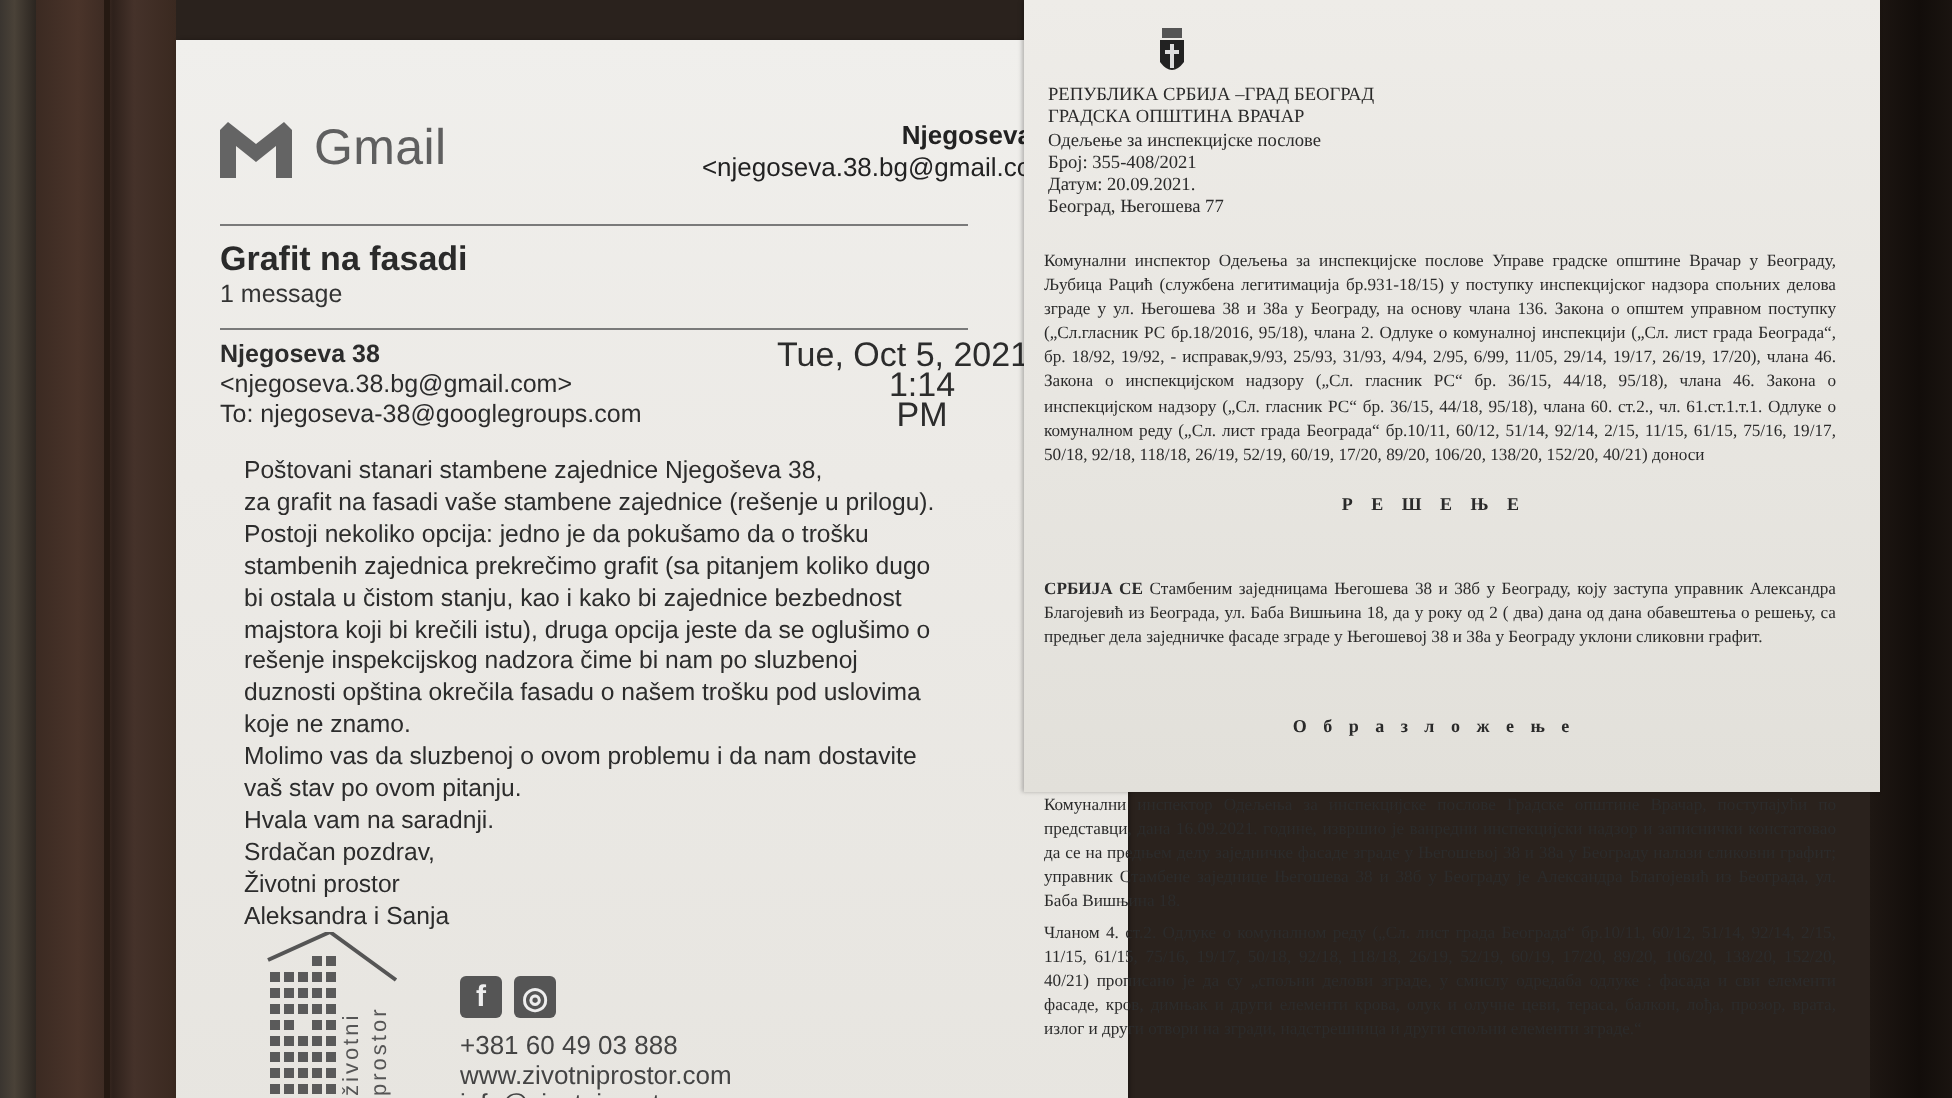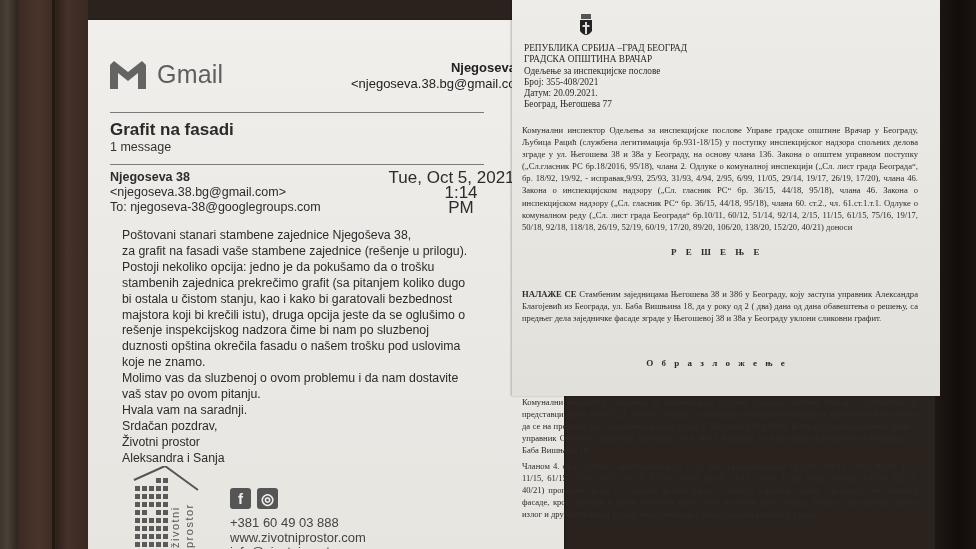--- a/index.html
+++ b/index.html
@@ -95,21 +95,21 @@
   </div>
   <div class="date">
     <div>Tue, Oct 5, 2021 at 1:14</div>
     <div>PM</div>
   </div>
   <div class="body-text">
     <p>Poštovani stanari stambene zajednice Njegoševa 38,</p>
     <p>za grafit na fasadi vaše stambene zajednice (rešenje u prilogu).</p>
     <p>Postoji nekoliko opcija: jedno je da pokušamo da o trošku</p>
     <p>stambenih zajednica prekrečimo grafit (sa pitanjem koliko dugo</p>
-    <p>bi ostala u čistom stanju, kao i kako bi garatovali bezbednost</p>
+    <p>bi ostala u čistom stanju, kao i kako bi zajednice bezbednost</p>
     <p>majstora koji bi krečili istu), druga opcija jeste da se oglušimo o</p>
     <p>rešenje inspekcijskog nadzora čime bi nam po sluzbenoj</p>
     <p>duznosti opština okrečila fasadu o našem trošku pod uslovima</p>
     <p>koje ne znamo.</p>
     <p>Molimo vas da sluzbenoj o ovom problemu i da nam dostavite</p>
     <p>vaš stav po ovom pitanju.</p>
     <p>Hvala vam na saradnji.</p>
     <p>Srdačan pozdrav,</p>
     <p>Životni prostor</p>
     <p>Aleksandra i Sanja</p>
@@ -186,17 +186,17 @@
   <div class="doc-header">
     <div>РЕПУБЛИКА СРБИЈА –ГРАД БЕОГРАД</div>
     <div>ГРАДСКА ОПШТИНА ВРАЧАР</div>
     <div>Одељење за инспекцијске послове</div>
     <div>Број: 355-408/2021</div>
     <div>Датум: 20.09.2021.</div>
     <div>Београд, Његошева 77</div>
   </div>
   <div class="para" style="top:124px">Комунални инспектор Одељења за инспекцијске послове Управе градске општине Врачар у Београду, Љубица Рацић (службена легитимација бр.931-18/15) у поступку инспекцијског надзора спољних делова зграде у ул. Његошева 38 и 38а у Београду, на основу члана 136. Закона о општем управном поступку („Сл.гласник РС бр.18/2016, 95/18), члана 2. Одлуке о комуналној инспекцији („Сл. лист града Београда“, бр. 18/92, 19/92, - исправак,9/93, 25/93, 31/93, 4/94, 2/95, 6/99, 11/05, 29/14, 19/17, 26/19, 17/20), члана 46. Закона о инспекцијском надзору („Сл. гласник РС“ бр. 36/15, 44/18, 95/18), члана 46. Закона о инспекцијском надзору („Сл. гласник РС“ бр. 36/15, 44/18, 95/18), члана 60. ст.2., чл. 61.ст.1.т.1. Одлуке о комуналном реду („Сл. лист града Београда“ бр.10/11, 60/12, 51/14, 92/14, 2/15, 11/15, 61/15, 75/16, 19/17, 50/18, 92/18, 118/18, 26/19, 52/19, 60/19, 17/20, 89/20, 106/20, 138/20, 152/20, 40/21) доноси</div>
   <div class="heading-center" style="top:247px">Р Е Ш Е Њ Е</div>
-  <div class="para" style="top:288px"><b>НАЛАЖЕ СЕ</b><span> Стамбеним заједницама Његошева 38 и 38б у Београду, коју заступа управник Александра Благојевић из Београда, ул. Баба Вишњина 18, да у року од 2 ( два) дана од дана обавештења о решењу, са предњег дела заједничке фасаде зграде у Његошевој 38 и 38а у Београду уклони сликовни графит.</span></div>
+  <div class="para" style="top:288px"><b>СРБИЈА СЕ</b><span> Стамбеним заједницама Његошева 38 и 38б у Београду, коју заступа управник Александра Благојевић из Београда, ул. Баба Вишњина 18, да у року од 2 ( два) дана од дана обавештења о решењу, са предњег дела заједничке фасаде зграде у Његошевој 38 и 38а у Београду уклони сликовни графит.</span></div>
   <div class="heading-center" style="top:358px; letter-spacing:3px;">О б р а з л о ж е њ е</div>
   <div class="para" style="top:396px">Комунални инспектор Одељења за инспекцијске послове Градске општине Врачар, поступајући по представци, дана 16.09.2021. године, извршио је ванредни инспекцијски надзор и записнички констатовао да се на предњем делу заједничке фасаде зграде у Његошевој 38 и 38а у Београду налази сликовни графит; управник Стамбене заједнице Његошева 38 и 38б у Београду је Александра Благојевић из Београда, ул. Баба Вишњина 18.</div>
   <div class="para" style="top:460px">Чланом 4. ст.2. Одлуке о комуналном реду („Сл. лист града Београда“ бр.10/11, 60/12, 51/14, 92/14, 2/15, 11/15, 61/15, 75/16, 19/17, 50/18, 92/18, 118/18, 26/19, 52/19, 60/19, 17/20, 89/20, 106/20, 138/20, 152/20, 40/21) прописано је да су „спољни делови зграде, у смислу одредаба одлуке : фасада и сви елементи фасаде, кров, димњак и други елементи крова, олук и олучне цеви, тераса, балкон, лођа, прозор, врата, излог и други отвори на згради, надстрешница и други спољни елементи зграде.“</div>
 </div>
 
 </body></html>

